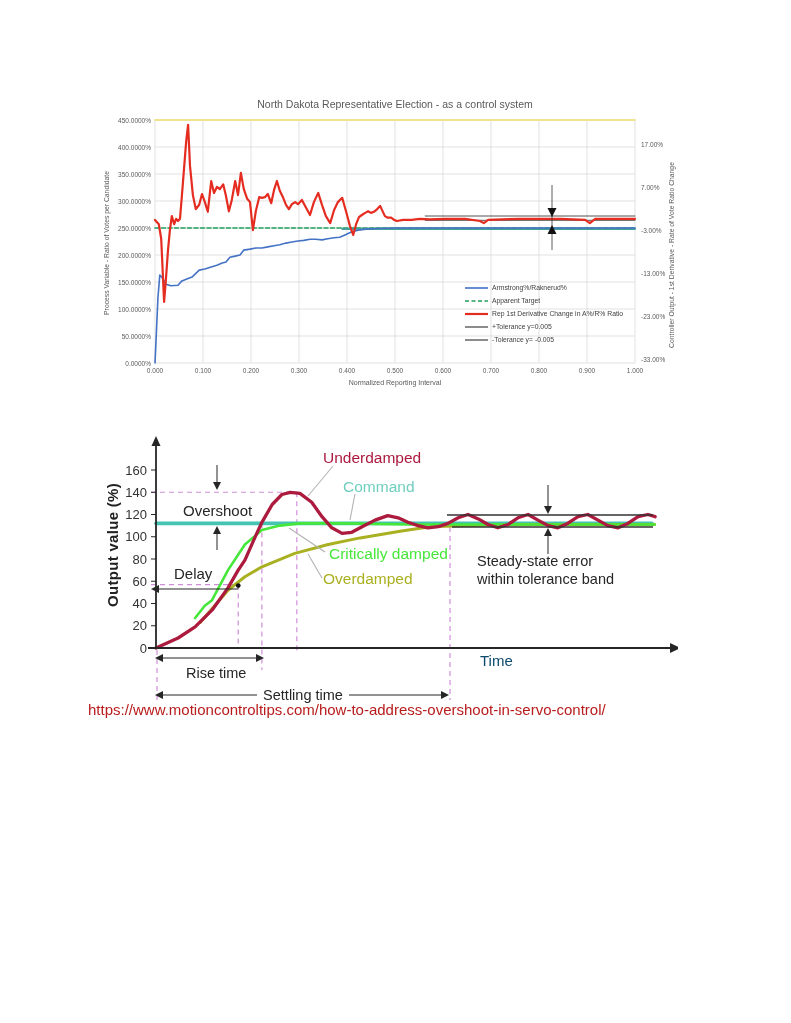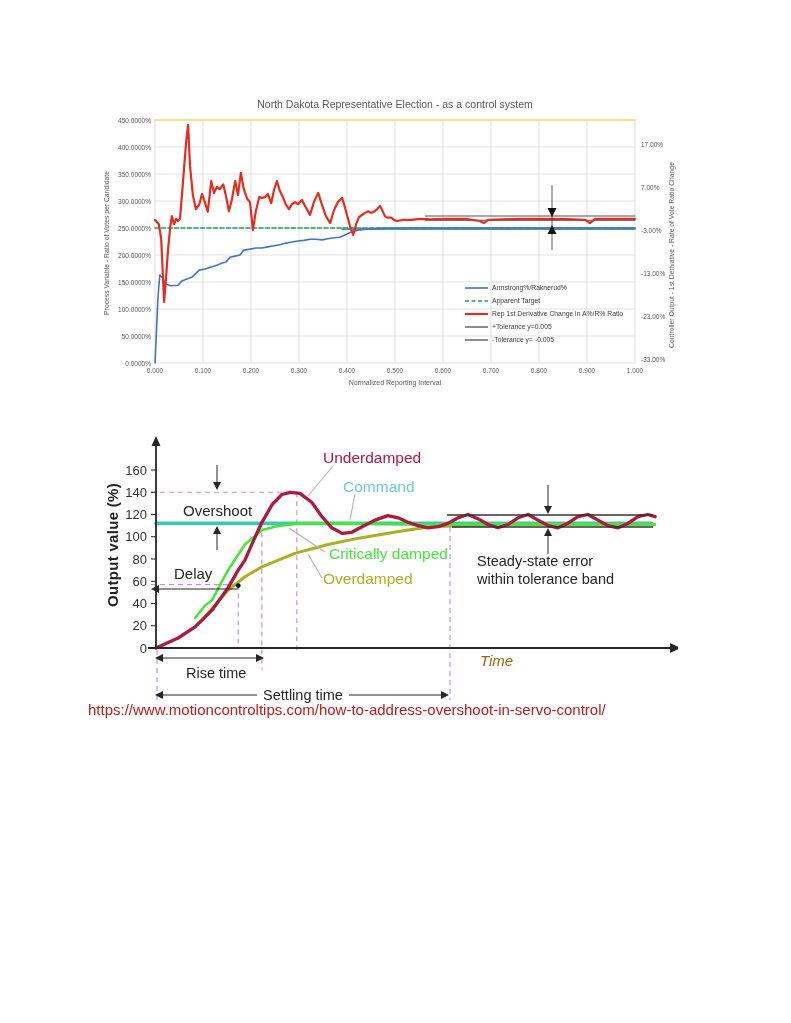--- a/index.html
+++ b/index.html
@@ -8,21 +8,21 @@
   figure{margin:0;padding:0;position:absolute;}
   .fig1{left:95px;top:88px;width:600px;height:320px;}
   .fig2{left:95px;top:432px;width:600px;height:285px;}
   figure svg{position:absolute;left:0;top:0;display:block;}
   svg text{font-family:"Liberation Sans",sans-serif;}
   .c1-title{position:absolute;left:0;top:10px;width:600px;text-align:center;font-size:10.5px;color:#595959;}
   .c1-xlabel{position:absolute;left:0;top:291px;width:600px;text-align:center;font-size:7px;color:#595959;}
   .c1-ylabel-left{position:absolute;left:11px;top:155px;transform:translate(-50%,-50%) rotate(-90deg);font-size:6.8px;color:#595959;white-space:nowrap;}
   .c1-ylabel-right{position:absolute;left:576px;top:167px;transform:translate(-50%,-50%) rotate(-90deg);font-size:6.8px;color:#595959;white-space:nowrap;}
   .c2-ylabel{position:absolute;left:17px;top:113px;transform:translate(-50%,-50%) rotate(-90deg);font-size:15px;font-weight:700;color:#222;white-space:nowrap;letter-spacing:.3px;}
-  .c2-xlabel{position:absolute;left:385px;top:220px;font-size:15px;color:#a16207;font-style:italic;}
+  .c2-xlabel{position:absolute;left:385px;top:220px;font-size:15px;color:#0c4a6e;}
   .url{position:absolute;left:88px;top:701px;font-size:15px;color:#b91c1c;margin:0;}
   .pageno{position:absolute;left:678px;top:936px;font-size:15px;color:#111;}
 </style>
 </head>
 <body>
 
 <div class="page">
 
   <figure class="fig1">
     <svg id="c1" width="600" height="320" viewBox="0 0 600 320">

